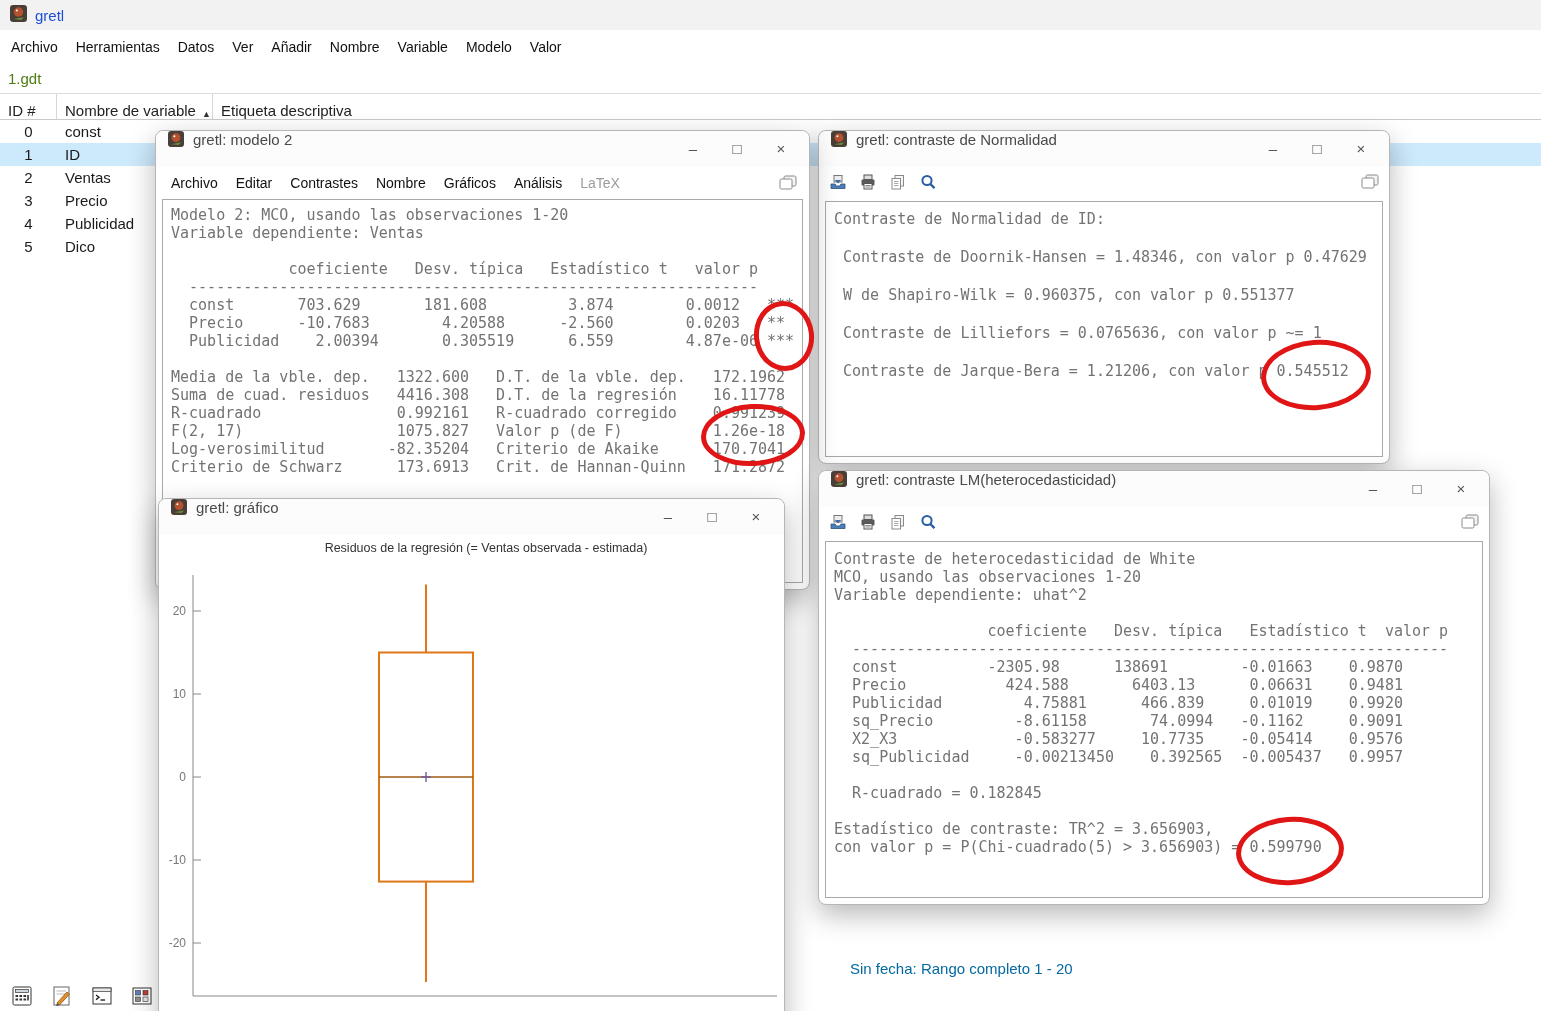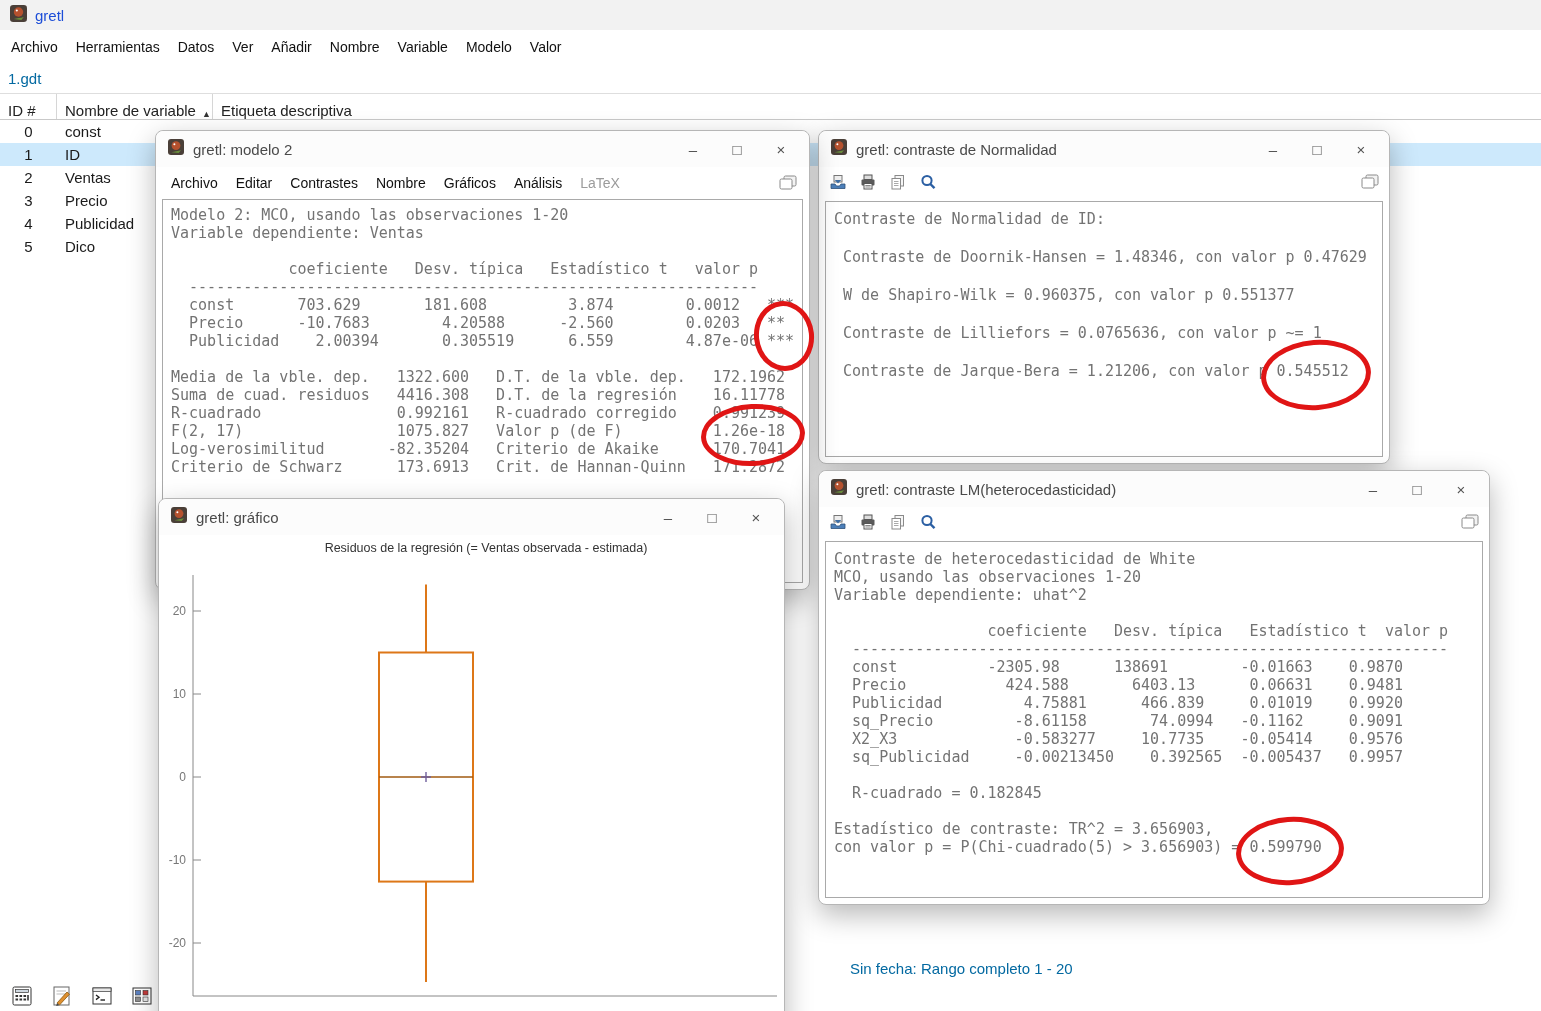--- a/index.html
+++ b/index.html
@@ -7,21 +7,21 @@
          font-family:"Liberation Sans",sans-serif;color:#1a1a1a;}
   .abs{position:absolute;}
 
   
   .main-titlebar{left:0;top:0;width:1541px;height:30px;background:#f2f2f2;
     display:flex;align-items:center;padding-left:10px;box-sizing:border-box;}
   .main-titlebar .title{color:#1d4ed8;font-size:15px;margin-left:8px;}
   .main-menubar{left:0;top:30px;width:1541px;height:34px;display:flex;align-items:center;padding-left:2px;}
   .menu-item{padding:4px 9px;font-size:14px;color:#111;cursor:default;white-space:nowrap;}
   .menu-item.disabled{color:#9b9b9b;}
-  .filename{left:8px;top:70px;font-size:15px;color:#0369a1;}
+  .filename{left:8px;top:70px;font-size:15px;color:#4d7c0f;}
   .thead{left:0;top:93px;width:1541px;height:27px;border-top:1px solid #dedede;
     border-bottom:1px solid #c9c9c9;display:flex;box-sizing:border-box;font-size:15px;color:#222;}
   .hc{display:flex;align-items:flex-end;padding-left:8px;box-sizing:border-box;}
   .hc1{width:57px;border-right:1px solid #d6d6d6;}
   .hc2{width:156px;border-right:1px solid #d6d6d6;}
   .hc3{flex:1;}
   .sort-arrow{font-size:9px;color:#333;margin-left:6px;}
   #var-rows{left:0;top:120px;width:1541px;}
   .vrow{display:flex;height:23px;line-height:23px;font-size:15px;}
   .vrow.selected{background:#cde9fc;}
@@ -29,21 +29,21 @@
   .c-name{width:148px;padding-left:8px;}
   .c-label{flex:1;}
   .statusbar{left:850px;top:960px;font-size:15px;color:#0369a1;}
   .bottom-toolbar{left:10px;top:984px;display:flex;align-items:center;gap:16px;}
   .tbicon{width:24px;height:24px;display:flex;align-items:center;justify-content:center;}
   .fx{font:italic 17px "DejaVu Serif",serif;color:#222;}
 
   
   .window{position:absolute;background:#fff;border:1px solid #b6b6b6;border-radius:8px;
     box-shadow:0 10px 28px rgba(0,0,0,.28);box-sizing:border-box;}
-  .titlebar{height:36px;display:flex;align-items:center;padding:0 6px 0 12px;}
+  .titlebar{height:36px;display:flex;align-items:flex-start;padding:0 6px 0 12px;}
   .titlebar .title{font-size:15px;color:#4a4a4a;margin-left:9px;flex:1;white-space:nowrap;
     overflow:hidden;text-overflow:ellipsis;}
   .ctrl{width:44px;height:34px;display:flex;align-items:center;justify-content:center;
     color:#555;font-size:15px;}
   .menubar{height:32px;display:flex;align-items:center;padding:0 8px 0 6px;}
   .icontoolbar{height:34px;display:flex;align-items:center;gap:12px;padding:0 10px;}
   .spacer{margin-left:auto;}
   .win-content{position:absolute;left:6px;right:6px;bottom:6px;border:1px solid #a9a9a9;
     background:#fff;overflow:hidden;}
   .ct-model{top:68px;}

